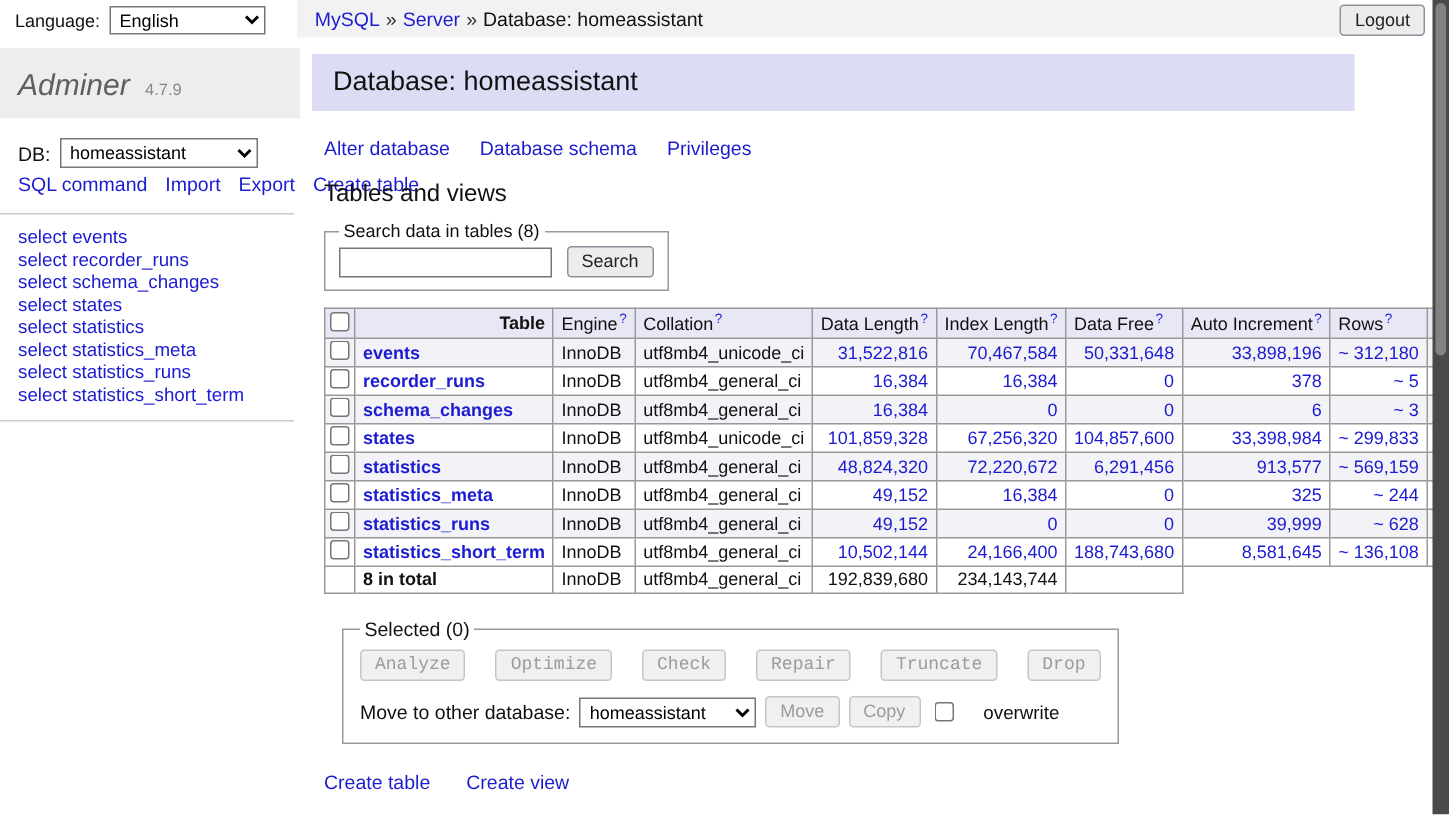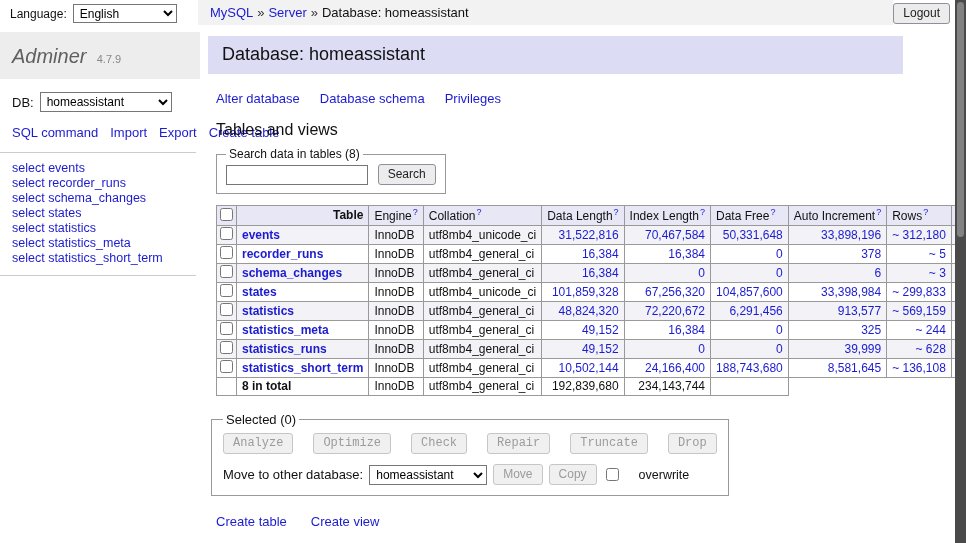--- a/index.html
+++ b/index.html
@@ -33,21 +33,21 @@
   .breadcrumb { width: 703px; background: var(--breadcrumb_bg, #f2f2f2); padding: 5px 12px 6px; height: 25px; }
   .breadcrumb .sep { color: #333; margin: 0 4px; }
   .breadcrumb .current { color: #111; }
   .logout-area { flex: 1; padding: 3px 16px 0 0; text-align: right; }
 
   
   .sidebar { position: absolute; top: 25px; left: 0; width: 200px; }
   .sidebar h1 { background: var(--sidebar_title_bg, #ededed); margin-top: 7px; padding: 7px 12px 9px; font-weight: normal; }
   .brand { font-style: italic; font-size: 20px; color: #5f5f5f; }
   .version { font-size: 11px; color: #888; margin-left: 3px; }
-  .db-row { margin: 13px 12px 10px; display: flex; align-items: center; gap: 6px; }
+  .db-row { margin: 13px 12px 0; display: flex; align-items: center; gap: 6px; }
   .db-row select { width: 132px; }
   .side-links { padding: 2px 10px 10px 12px; width: 196px; border-bottom: 1px solid #ccc; line-height: 1.35; }
   .side-links a { margin-right: 12px; white-space: nowrap; }
   .table-list { margin-top: 8px; padding: 0 10px 9px 12px; width: 196px; border-bottom: 1px solid #ccc; font-size: 12.5px; }
   .table-list a { display: block; line-height: 1.2; white-space: nowrap; }
 
   
   .main { position: absolute; top: 25px; left: 208px; width: 695px; }
   .main h2 {
     margin-top: 11px; background: var(--title_bg, #dcdcf5);
@@ -67,21 +67,21 @@
   thead th.tname { font-weight: bold; text-align: right; }
   th.check, td.check { width: 22px; text-align: center; padding: 1px 3px; }
   td.name a { font-weight: bold; }
   td.num { text-align: right; }
   tr.odd td { background: var(--stripe, #f2f2f7); }
   tfoot td { background: #fff; }
   td.total-label { font-weight: bold; }
   td.num.plain { color: #111; }
   sup { font-size: 9px; color: var(--link, #1b1bd0); margin-left: 1px; cursor: pointer; }
 
-  .selected-fs { display: inline-block; border: 1px solid #999; margin: 16px 0 0 3px; padding: 3px 11px 10px; }
+  .selected-fs { display: inline-block; border: 1px solid #999; margin: 16px 0 0 20px; padding: 3px 11px 10px; }
   .selected-fs legend { font-size: 13px; padding: 0 3px; }
   .btn-row { display: flex; gap: 20px; margin: 3px 0 10px; font-family: Liberation Mono, monospace; }
   .move-row { display: flex; align-items: center; gap: 6px; }
   .move-row select { width: 118px; }
   .ovw { display: inline-flex; align-items: center; gap: 20px; font-size: 12.5px; margin-left: 3px; }
 
   .below-links, .routine-links { margin: 18px 0 0 8px; }
   .below-links a, .routine-links a { margin-right: 24px; }
 
   
@@ -118,20 +118,21 @@
     </select>
   </div>
   <div class="side-links"><a>SQL command</a><a>Import</a><a>Export</a><a>Create table</a></div>
   <div class="table-list">
       <a>select events</a>
       <a>select recorder_runs</a>
       <a>select schema_changes</a>
       <a>select states</a>
       <a>select statistics</a>
       <a>select statistics_meta</a>
+      <a>select statistics_runs</a>
       <a>select statistics_short_term</a>
     </div>
 </div>
 
 <div class="main">
   <h2>Database: homeassistant</h2>
 
   <div class="actions"><a>Alter database</a><a>Database schema</a><a>Privileges</a></div>
 
   <h3>Tables and views</h3>

